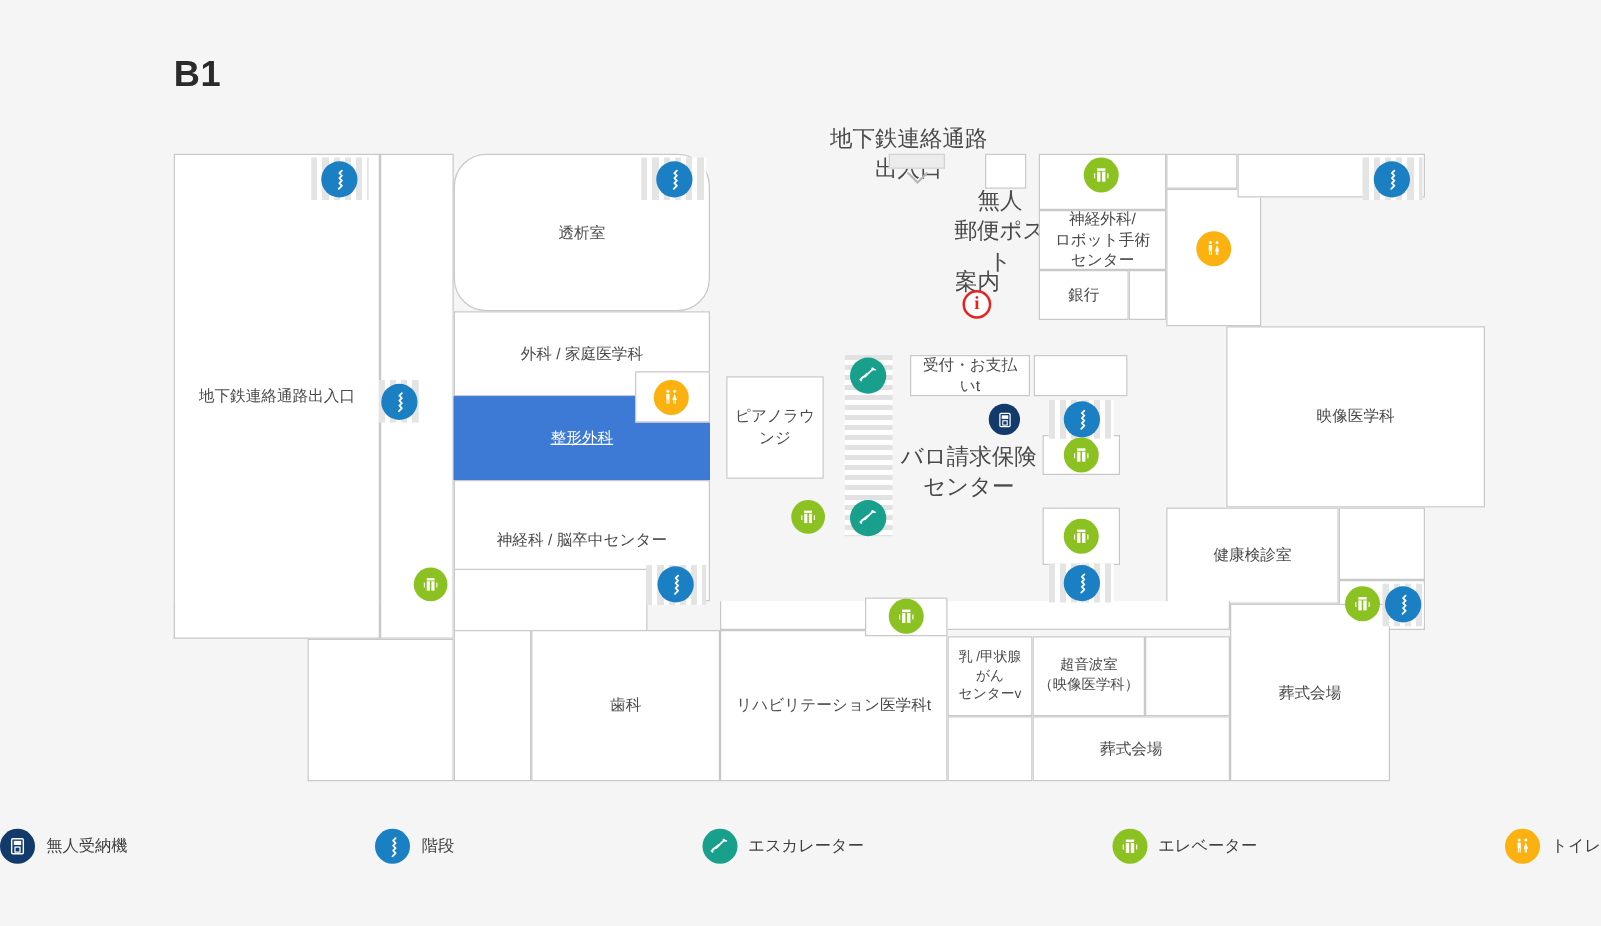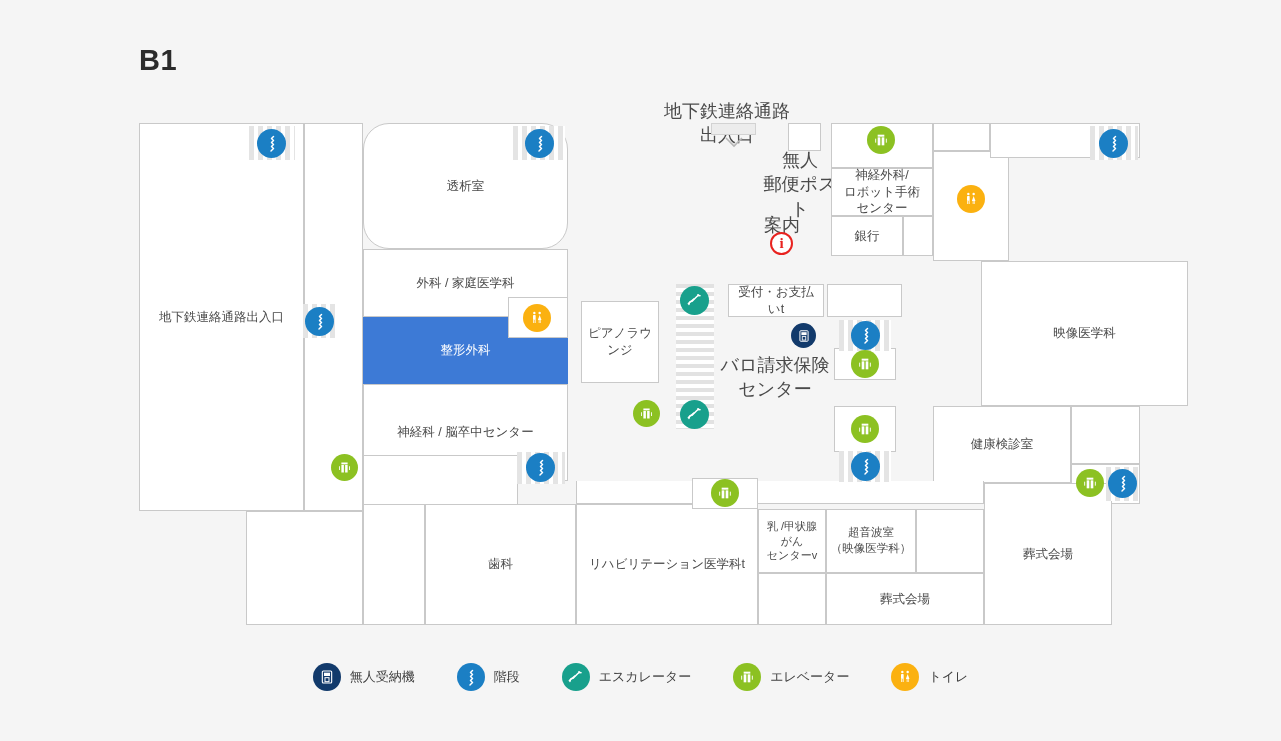--- a/index.html
+++ b/index.html
@@ -26,21 +26,21 @@
     border:1px solid #c9c9c9;
     box-sizing:border-box;
     display:flex;align-items:center;justify-content:center;
     text-align:center;
     font-size:12.5px;
     line-height:1.35;
     color:#4a4a4a;
   }
   .room.noborder{border:none;}
   .room.nofill{background:transparent;}
-  .room.hl{background:#3d7ad6;border-color:#3d7ad6;color:#ffffff;}
+  .room.hl{background:#3d7ad6;border-color:#3d7ad6;color:#ffffff;text-decoration:underline;}
   .room .lbl{padding:0 3px;pointer-events:none;}
 
   
   .flabel{
     position:absolute;
     font-size:18px;line-height:1.35;
     text-align:center;color:#4a4a4a;
   }
 
   
@@ -78,21 +78,21 @@
     display:flex;align-items:center;justify-content:center;
     background:#ffffff;
   }
 
   
   #entrance-chevron{position:absolute;}
 
   
   #legend{
     position:absolute;left:0;top:663px;width:1281px;
-    display:flex;justify-content:center;align-items:center;
+    display:flex;justify-content:space-between;align-items:center;
     gap:42px;
   }
   .legend-item{display:flex;align-items:center;gap:9px;}
   .legend-item .icon{position:relative;}
   .legend-item .ltxt{font-size:13px;color:#3f3f3f;white-space:nowrap;}
 </style>
 </head>
 <body>
 
 <div id="floor-title">B1</div>

